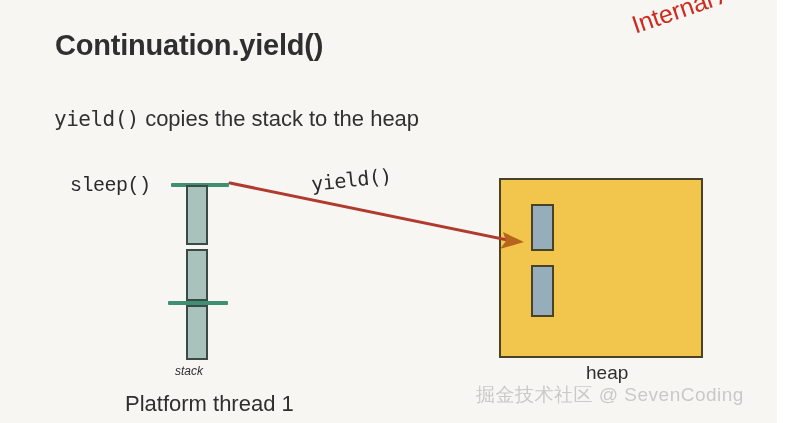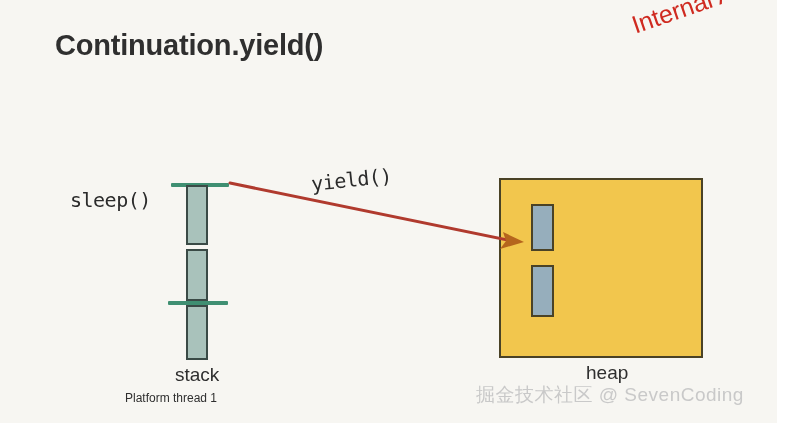--- a/index.html
+++ b/index.html
@@ -57,21 +57,21 @@
 
   
   .stack-label {
     position: absolute;
     font-family: "DejaVu Sans Mono", monospace;
     font-size: 20px;
     color: #2b2b2b;
     white-space: nowrap;
     letter-spacing: -0.5px;
   }
-  #label-sleep { left: 70px; top: 188px; }
+  #label-sleep { left: 70px; top: 174px; font-family: Liberation Mono, monospace; }
   #label-start { left: 70px; top: 292px; }
 
   .stack-line {
     position: absolute;
     height: 4px;
     background: #3f8f72;
     border-radius: 1px;
   }
   #line-top    { left: 171px; top: 183px; width: 58px; }
   #line-middle { left: 168px; top: 301px; width: 60px; }
@@ -84,29 +84,30 @@
     box-sizing: border-box;
   }
   #frame-1 { left: 186px; top: 185px; height: 60px; }
   #frame-2 { left: 186px; top: 249px; height: 52px; }
   #frame-3 { left: 186px; top: 305px; height: 55px; }
 
   #label-stack {
     position: absolute;
     left: 175px;
     top: 364px;
-    font-size: 19px;
-    color: #2f2f2f;
-    white-space: nowrap;
+    font-size: 12px;
+    color: #2f2f2f;
+    white-space: nowrap;
+    font-style: italic;
   }
   #label-thread {
     position: absolute;
     left: 125px;
     top: 391px;
-    font-size: 12px;
+    font-size: 22px;
     color: #2f2f2f;
     white-space: nowrap;
   }
 
   
   #heap-box {
     position: absolute;
     left: 499px;
     top: 178px;
     width: 204px;
@@ -171,20 +172,23 @@
 </style>
 </head>
 <body>
 
 <div id="slide">
 
   <div id="title">Continuation.yield()</div>
 
   <div id="internal-api">Internal API</div>
 
+  <div id="subtitle">
+    <span class="mono">yield()</span><span> copies the stack to the heap</span>
+  </div>
 
   <div class="stack-label" id="label-sleep">sleep()</div>
 
 
   <div class="stack-line" id="line-top"></div>
   <div class="stack-line" id="line-middle"></div>
 
   <div class="stack-frame" id="frame-1"></div>
   <div class="stack-frame" id="frame-2"></div>
   <div class="stack-frame" id="frame-3"></div>

